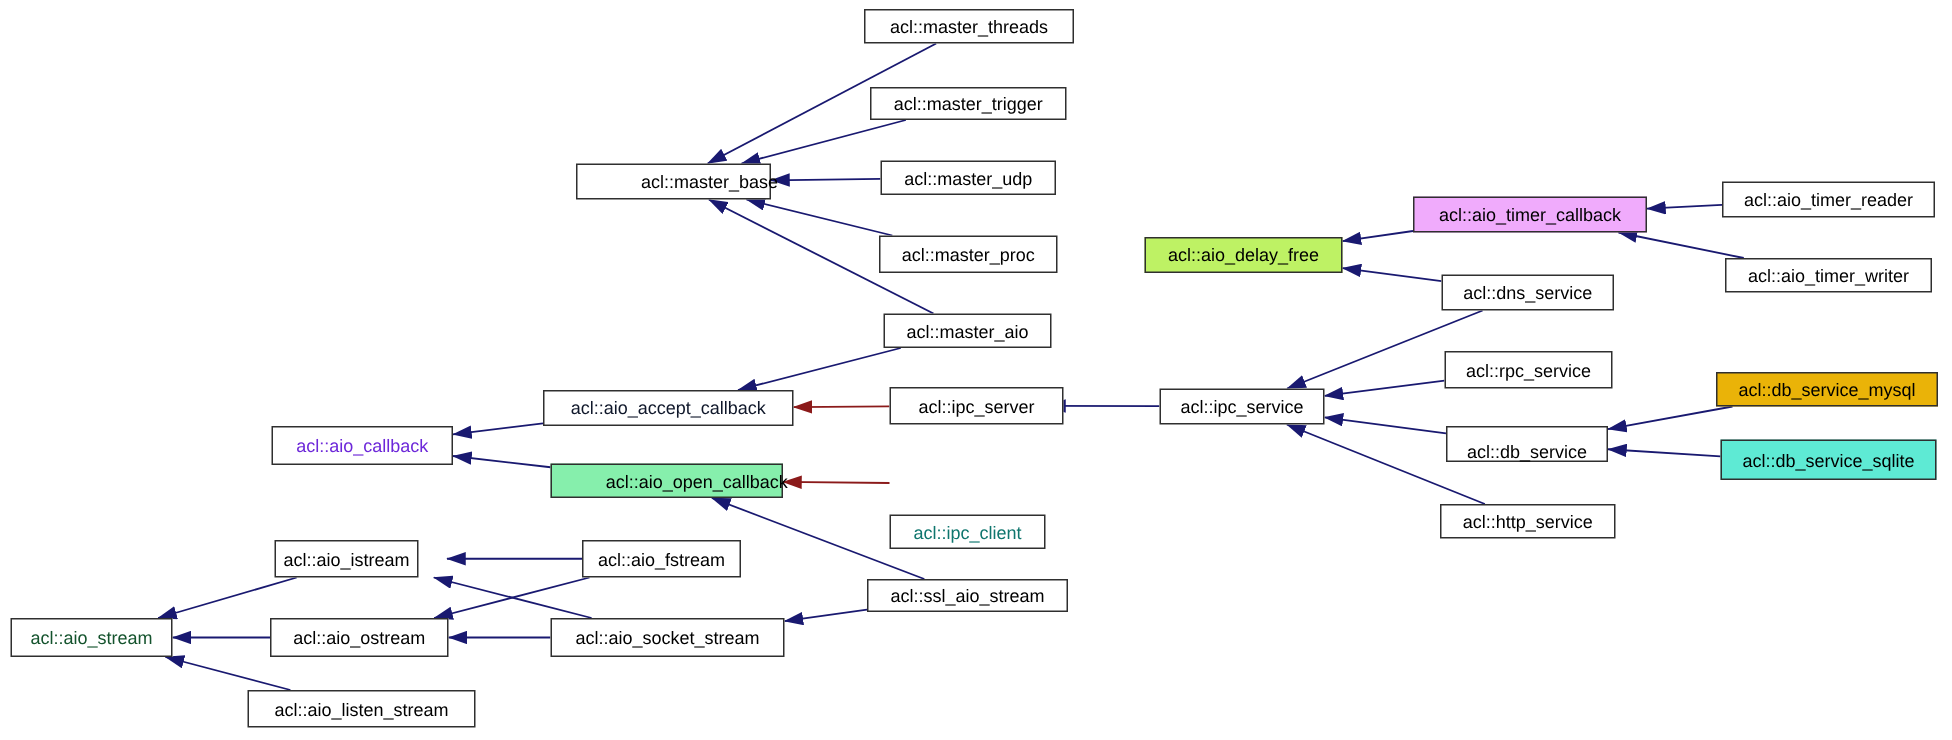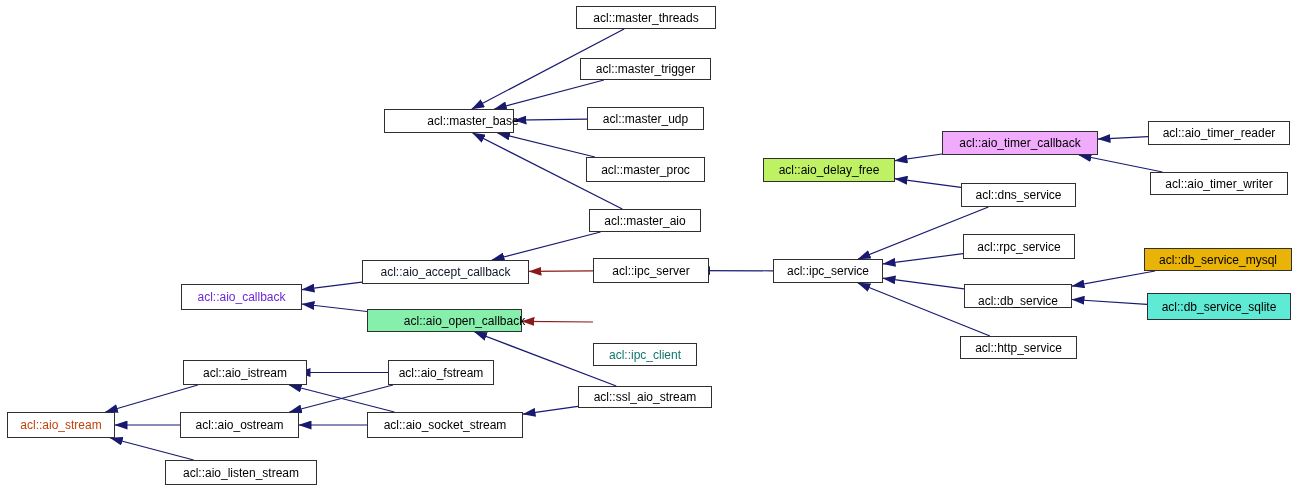--- a/index.html
+++ b/index.html
@@ -137,30 +137,30 @@
     </div>
     <div class="node" style="left: 1144px; top: 248px; width: 148px; height: 23px; border-color: rgb(47, 47, 47); background: #eab308; color: rgb(0, 0, 0);">
       <span>acl::db_service_mysql</span>
     </div>
     <div class="node" style="left: 1147px; top: 293px; width: 144px; height: 27px; border-color: rgb(47, 47, 47); background: #5eead4; color: rgb(0, 0, 0);">
       <span>acl::db_service_sqlite</span>
     </div>
     <div class="node" style="left: 960px; top: 336px; width: 117px; height: 23px; border-color: rgb(47, 47, 47); background: rgb(255, 255, 255); color: rgb(0, 0, 0);">
       <span>acl::http_service</span>
     </div>
-    <div class="node" style="left: 183px; top: 360px; width: 124px; height: 25px; border-color: rgb(47, 47, 47); background: rgb(255, 255, 255); color: rgb(0, 0, 0);">
+    <div class="node" style="left: 183px; top: 360px; width: 96px; height: 25px; border-color: rgb(47, 47, 47); background: rgb(255, 255, 255); color: rgb(0, 0, 0);">
       <span>acl::aio_istream</span>
     </div>
     <div class="node" style="left: 388px; top: 360px; width: 106px; height: 25px; border-color: rgb(47, 47, 47); background: rgb(255, 255, 255); color: rgb(0, 0, 0);">
       <span>acl::aio_fstream</span>
     </div>
     <div class="node" style="left: 578px; top: 386px; width: 134px; height: 22px; border-color: rgb(47, 47, 47); background: rgb(255, 255, 255); color: rgb(0, 0, 0);">
       <span>acl::ssl_aio_stream</span>
     </div>
-    <div class="node" style="left: 7px; top: 412px; width: 108px; height: 26px; border-color: rgb(47, 47, 47); background: rgb(255, 255, 255); color: #c2410c;">
+    <div class="node" style="left: 7px; top: 412px; width: 108px; height: 26px; border-color: rgb(47, 47, 47); background: rgb(255, 255, 255); color: #14532d;">
       <span>acl::aio_stream</span>
     </div>
     <div class="node" style="left: 180px; top: 412px; width: 119px; height: 26px; border-color: rgb(47, 47, 47); background: rgb(255, 255, 255); color: rgb(0, 0, 0); justify-content: center;">
       <span>acl::aio_ostream</span>
     </div>
     <div class="node" style="left: 165px; top: 460px; width: 152px; height: 25px; border-color: rgb(47, 47, 47); background: rgb(255, 255, 255); color: rgb(0, 0, 0);">
       <span>acl::aio_listen_stream</span>
     </div>
     <div class="node" style="left: 367px; top: 412px; width: 156px; height: 26px; border-color: rgb(47, 47, 47); background: rgb(255, 255, 255); color: rgb(0, 0, 0);">
       <span>acl::aio_socket_stream</span>

